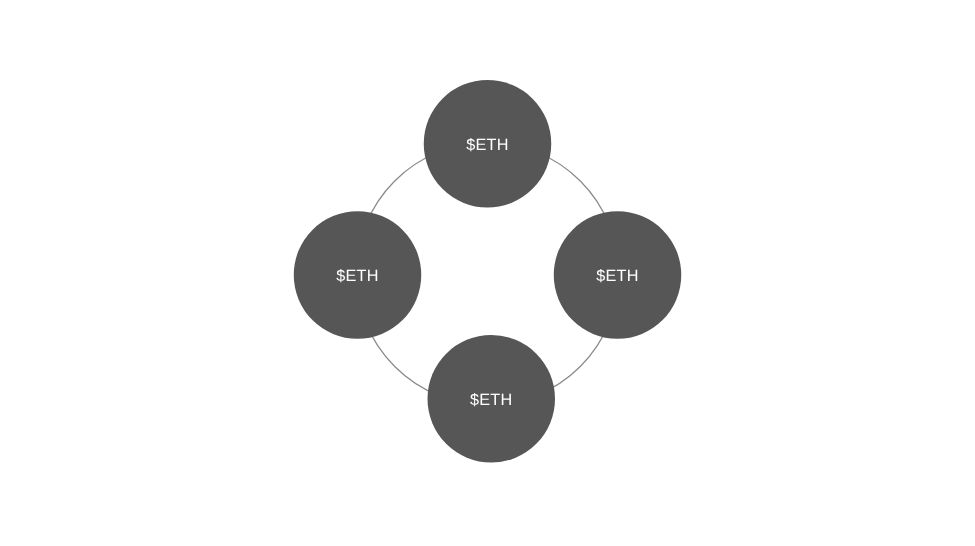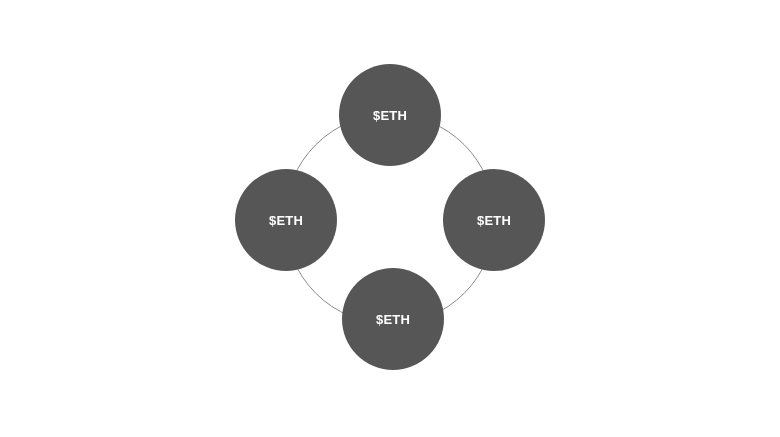--- a/index.html
+++ b/index.html
@@ -31,21 +31,21 @@
   .node {
     position: absolute;
     border-radius: 50%;
     display: flex;
     align-items: center;
     justify-content: center;
     box-sizing: border-box;
   }
   .node-label {
     font-family: "Liberation Sans", sans-serif;
-    font-weight: bold;
+    font-weight: normal;
     font-size: 13px;
     letter-spacing: 0.2px;
     line-height: 1;
     white-space: nowrap;
     user-select: none;
   }
 </style>
 </head>
 <body style="background: rgb(255, 255, 255);">
 

